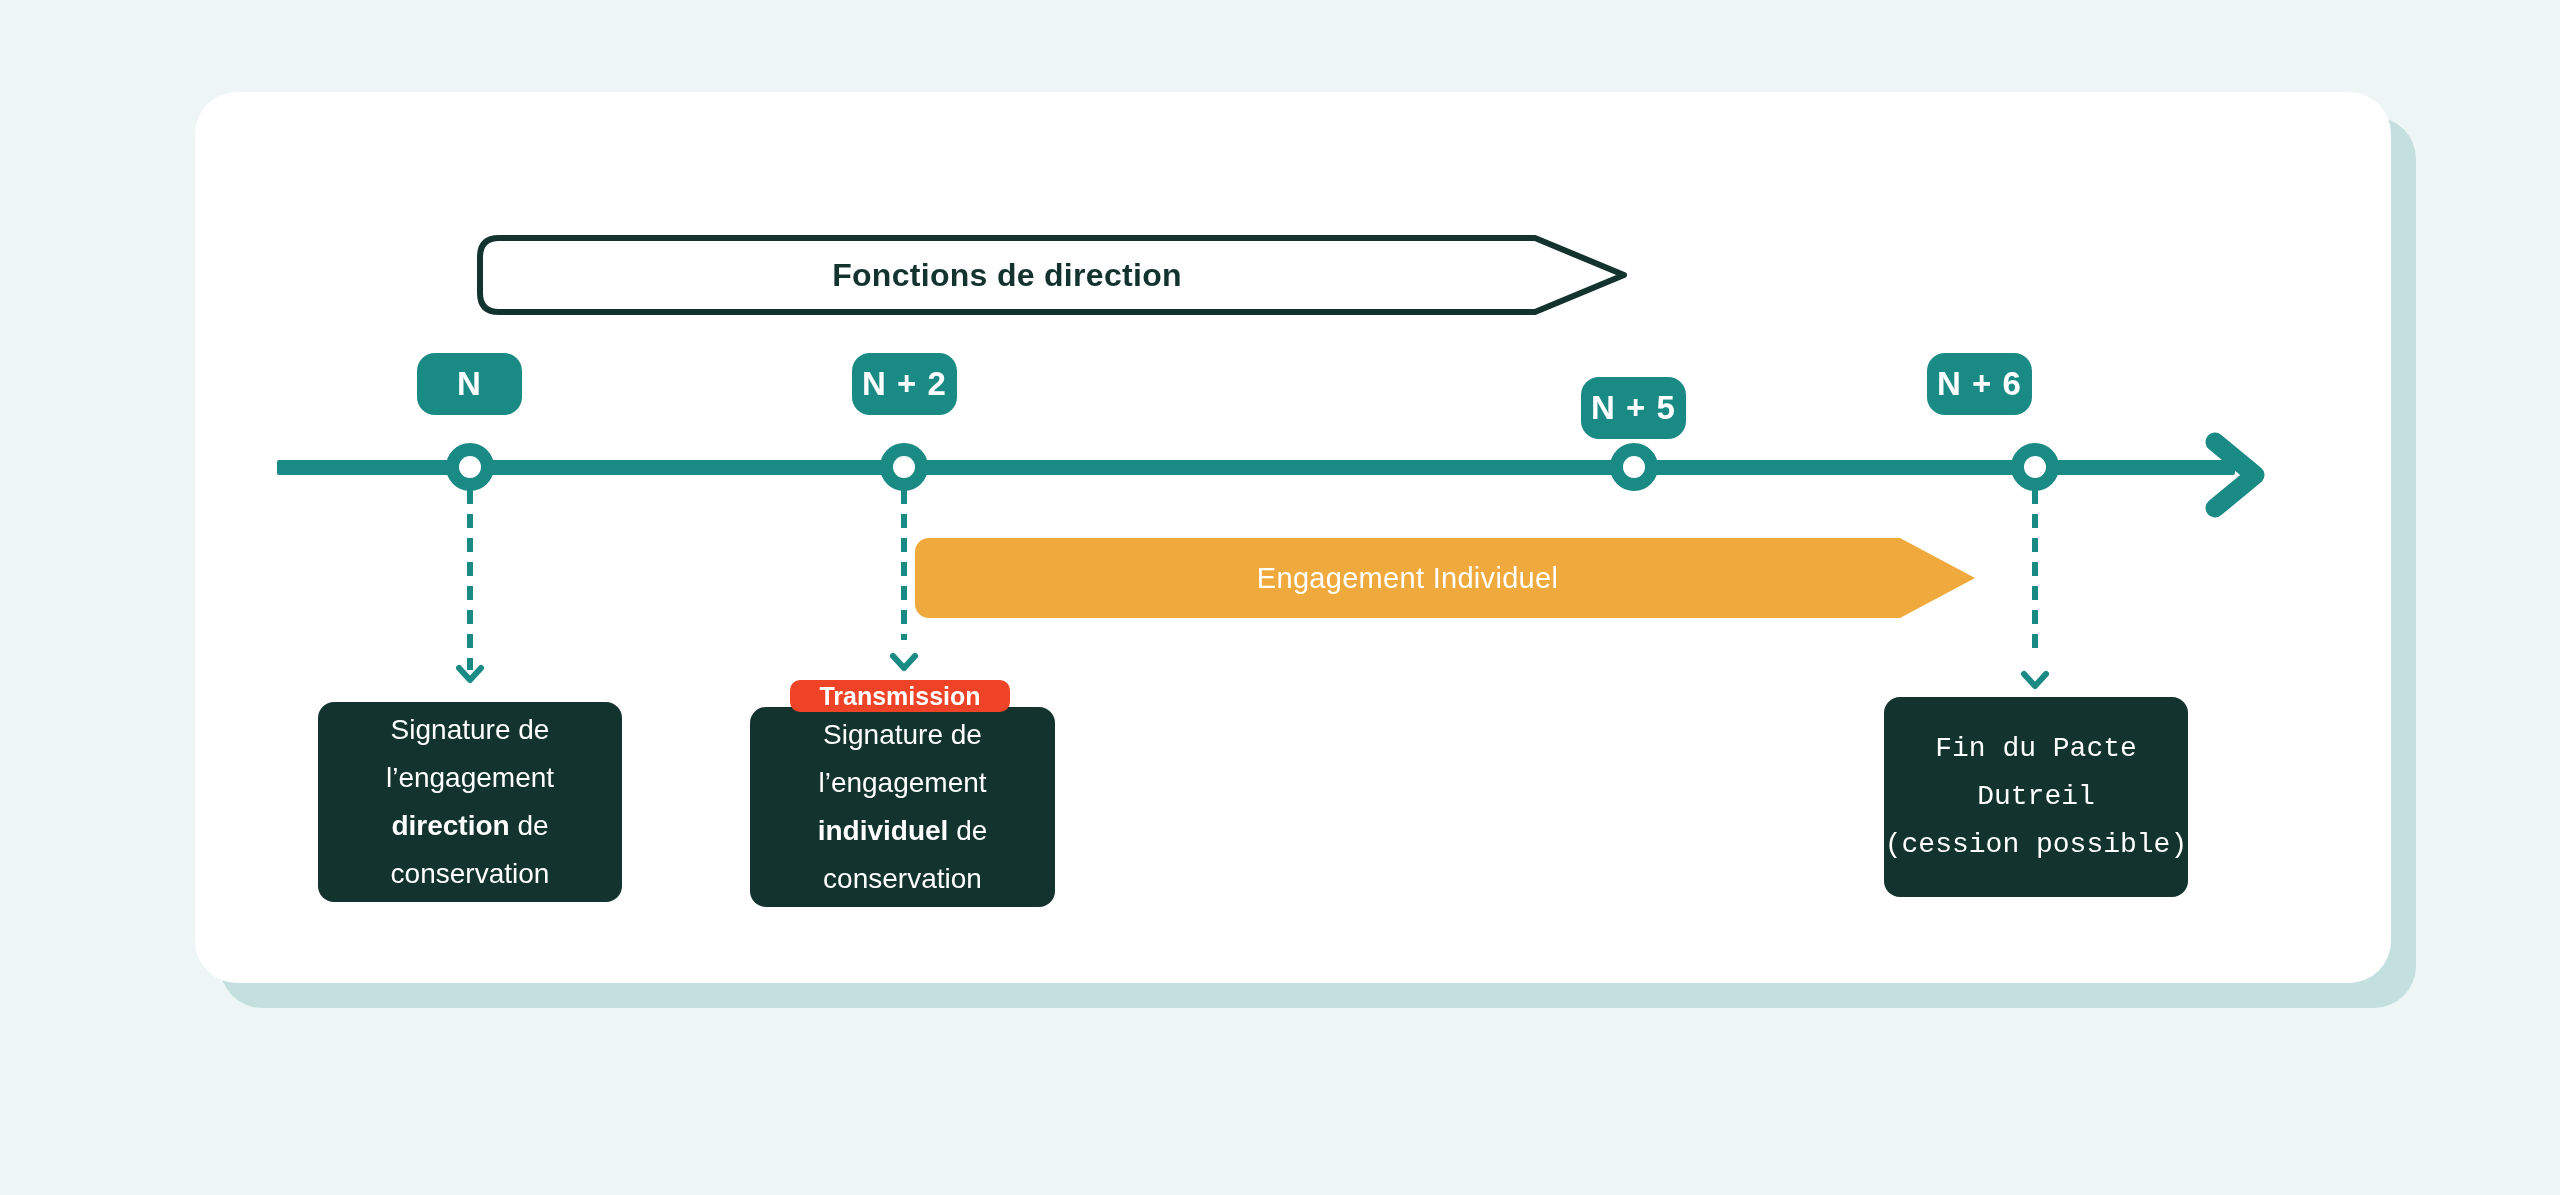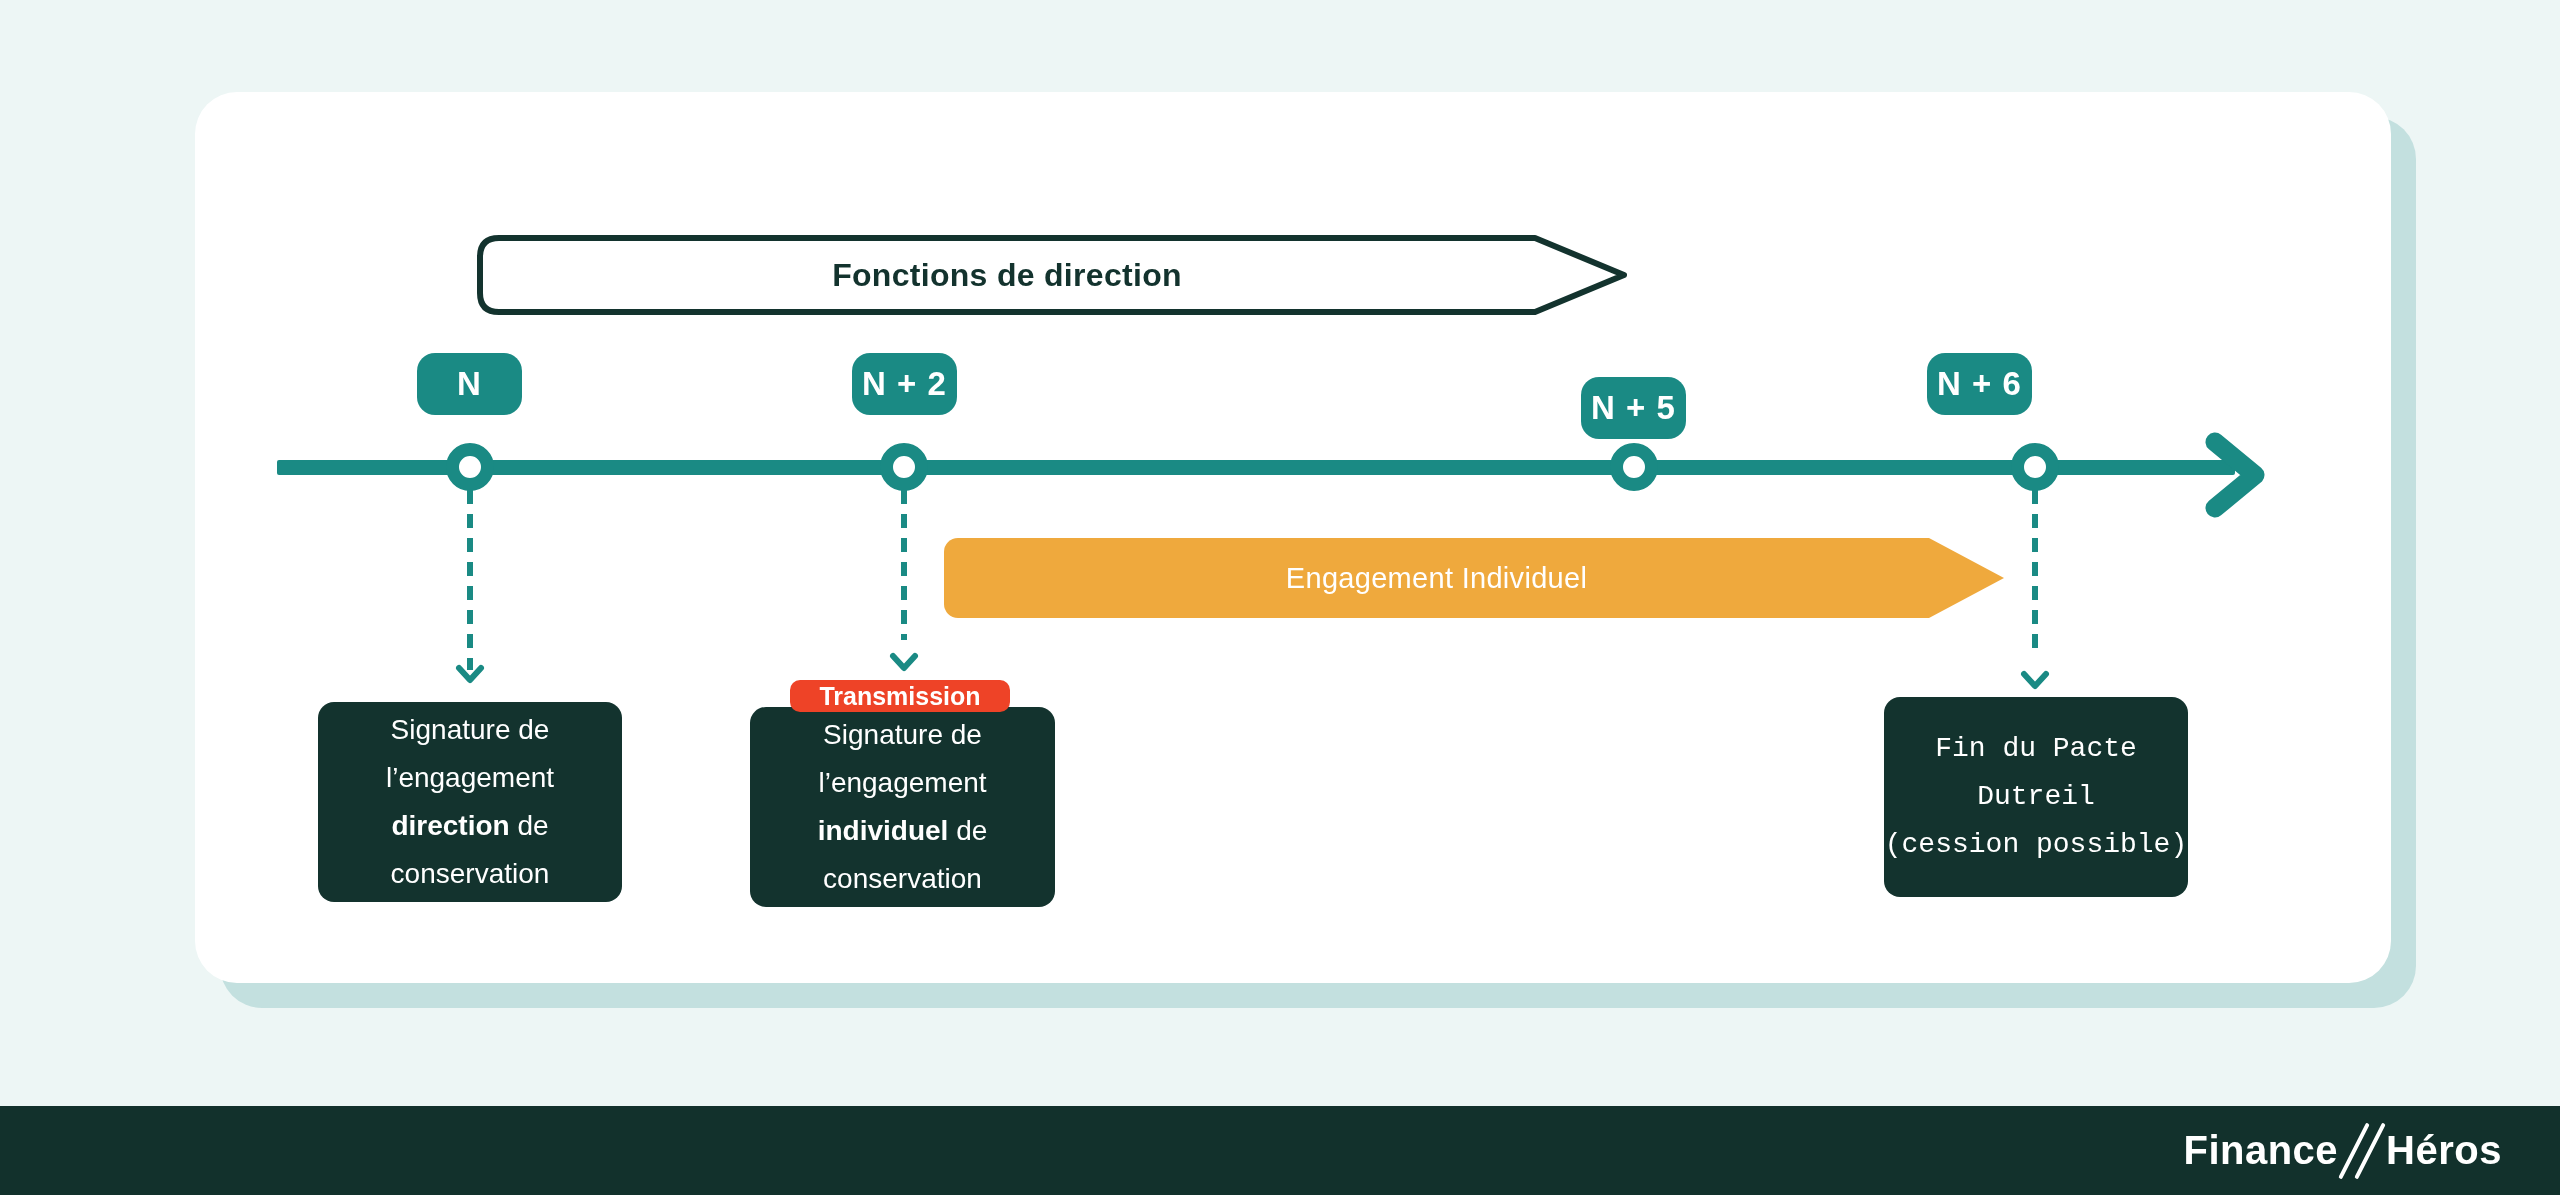--- a/index.html
+++ b/index.html
@@ -134,21 +134,21 @@
     <div class="dash" style="left:706px;height:150px;"></div>
     <svg class="dash-arrow" style="left:694px;top:560px;" width="30" height="22" viewBox="0 0 30 22">
       <polyline points="4,4 15,16 26,4" fill="none" stroke="#1a8a84" stroke-width="6" stroke-linecap="round" stroke-linejoin="round"></polyline>
     </svg>
 
     <div class="dash" style="left:1837px;height:168px;"></div>
     <svg class="dash-arrow" style="left:1825px;top:578px;" width="30" height="22" viewBox="0 0 30 22">
       <polyline points="4,4 15,16 26,4" fill="none" stroke="#1a8a84" stroke-width="6" stroke-linecap="round" stroke-linejoin="round"></polyline>
     </svg>
 
-    <div class="oarrow tip" style="left:749px;width:1060px;">
+    <div class="oarrow tip" style="left:720px;width:1060px;">
       <span>Engagement Individuel</span>
     </div>
 
     <div class="tbadge">Transmission</div>
 
     <div class="ebox" style="left:123px;top:610px;">
       <div>Signature de</div>
       <div>l’engagement</div>
       <div><b>direction</b><span> de</span></div>
       <div>conservation</div>
@@ -162,24 +162,14 @@
     </div>
 
     <div class="ebox" style="left:1689px;top:605px;font-family:Liberation Mono, monospace;">
       <div>Fin du Pacte</div>
       <div>Dutreil</div>
       <div>(cession possible)</div>
     </div>
 
   </div>
 
-  <div class="footer">
-    <div class="brand">
-      <span>Finance</span>
-      <span class="logo-slashes">
-        <span class="slash s1"></span>
-        <span class="slash s2"></span>
-      </span>
-      <span>Héros</span>
-    </div>
-  </div>
 
 </div>
 
 </body></html>

